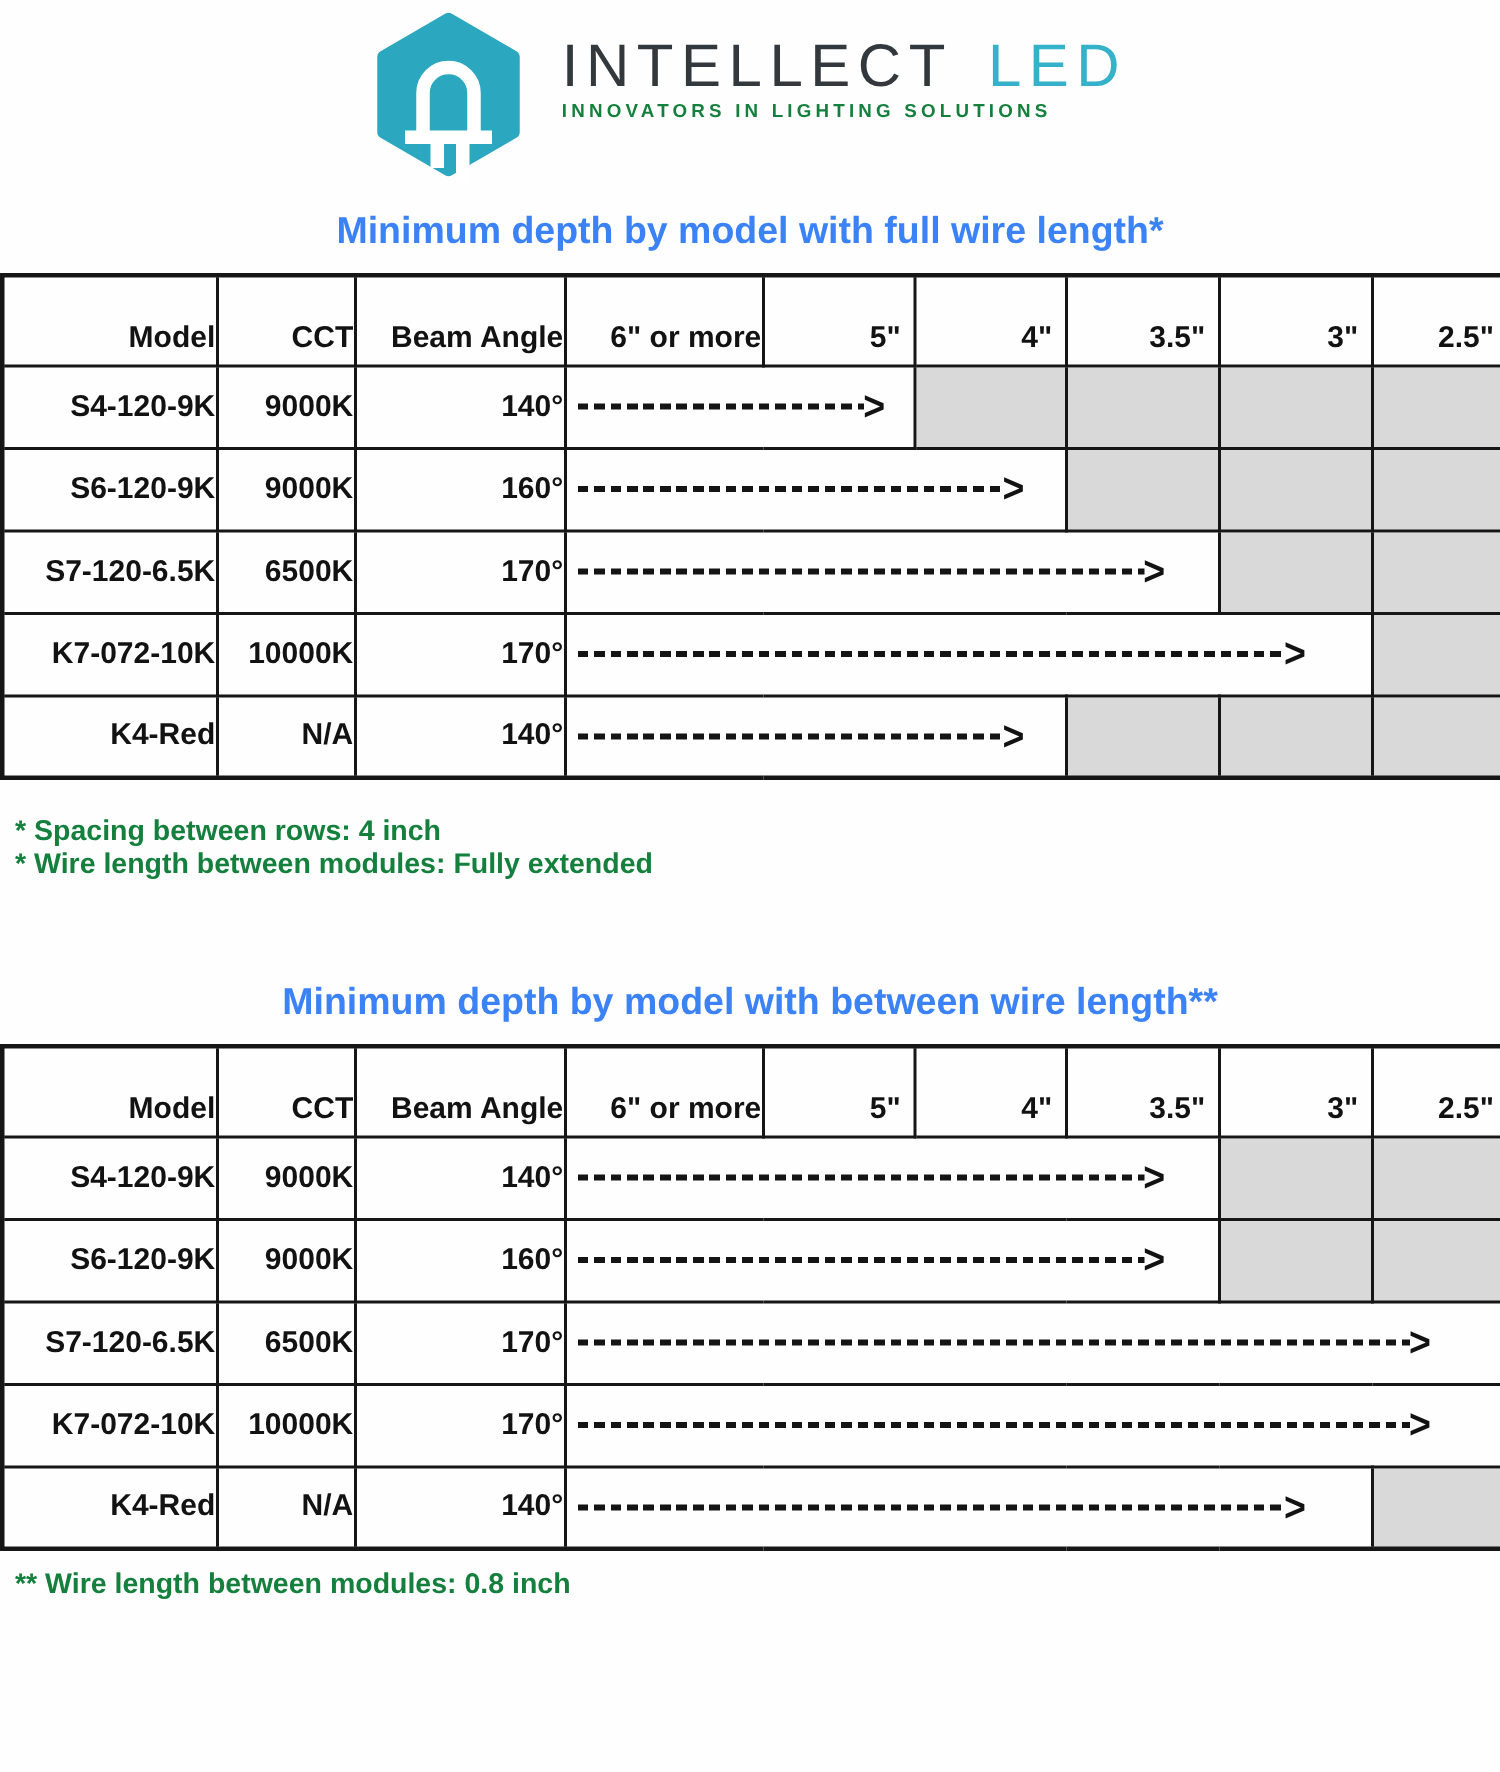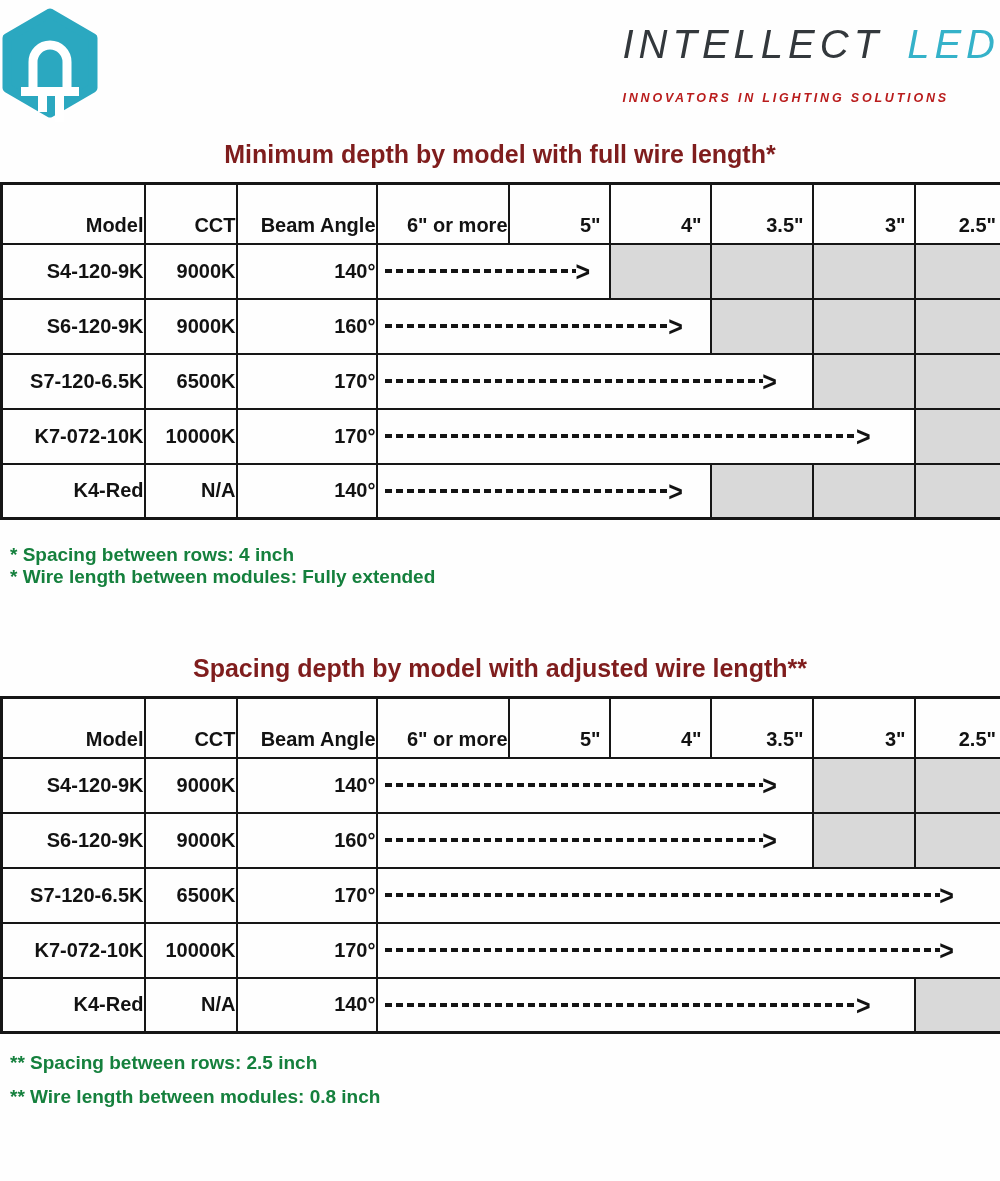--- a/index.html
+++ b/index.html
@@ -9,50 +9,49 @@
     width: 1000px;
     height: 1181px;
     overflow: hidden;
     background: #fefefe;
     font-family: "Liberation Sans", sans-serif;
     color: #121212;
   }
   
   .logo-row {
     display: flex;
-    justify-content: space-between;
+    justify-content: center;
     align-items: flex-start;
     padding-top: 8px;
     gap: 26px;
     height: 124px;
-    font-style: italic;
   }
   .logo-text { margin-top: 14px; }
   .brand-line {
     font-size: 40px;
     letter-spacing: 5px;
     font-weight: 400;
     white-space: nowrap;
   }
   .brand-primary { color: #33383c; }
   .brand-accent { color: #35b2c9; margin-left: 8px; }
   .tagline {
-    margin-top: 24px;
+    margin-top: 0;
     font-size: 12.5px;
     font-weight: bold;
     letter-spacing: 2.8px;
-    color: #b91c1c;
+    color: #15803d;
     white-space: nowrap;
   }
   
   .section-title {
     text-align: center;
     font-size: 25px;
     font-weight: bold;
-    color: #7f1d1d;
+    color: #3b82f6;
   }
   .title-1 { margin-top: 16px; }
   .title-2 { margin-top: 66px; }
   .footnote {
     font-size: 19px;
     font-weight: bold;
     padding-left: 10px;
     color: #15803d;
   }
   .fn1-a { margin-top: 24px; }
@@ -217,21 +216,21 @@
       <td class="gray"></td>
       <td class="gray"></td>
       <td class="gray"></td>
     </tr>
   </tbody>
     </table>
 
   <div class="footnote fn1-a">* Spacing between rows: 4 inch</div>
   <div class="footnote fn1-b">* Wire length between modules: Fully extended</div>
 
-  <div class="section-title title-2">Spacing depth by model with adjusted wire length**</div>
+  <div class="section-title title-2">Minimum depth by model with between wire length**</div>
 
   <table class="depth">
     <colgroup>
       <col style="width:143px">
         <col style="width:92px">
         <col style="width:140px">
       <col style="width:132px">
         <col style="width:101px">
         <col style="width:101px">
       <col style="width:102px">
@@ -306,16 +305,15 @@
         <div class="arrow">
               <span class="dash"></span>
               <span class="head">&gt;</span>
             </div>
       </td>
       <td class="gray"></td>
     </tr>
   </tbody>
     </table>
 
-  <div class="footnote fn2-a">** Spacing between rows: 2.5 inch</div>
   <div class="footnote fn2-b">** Wire length between modules: 0.8 inch</div>
 
 </div>
 
 </body></html>

